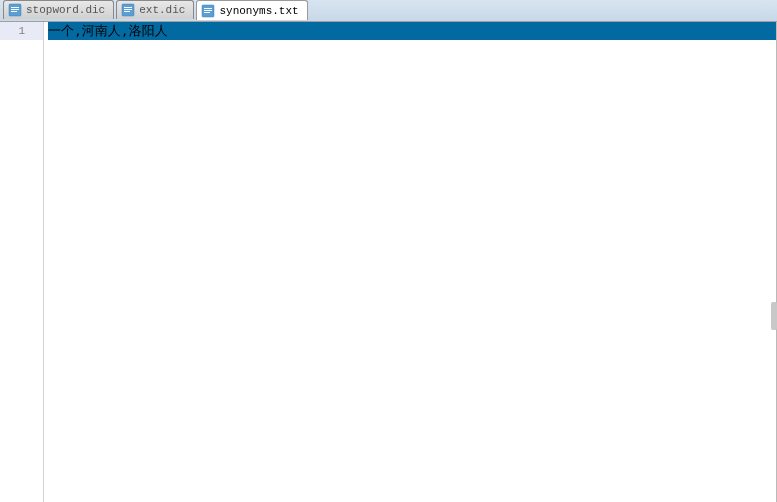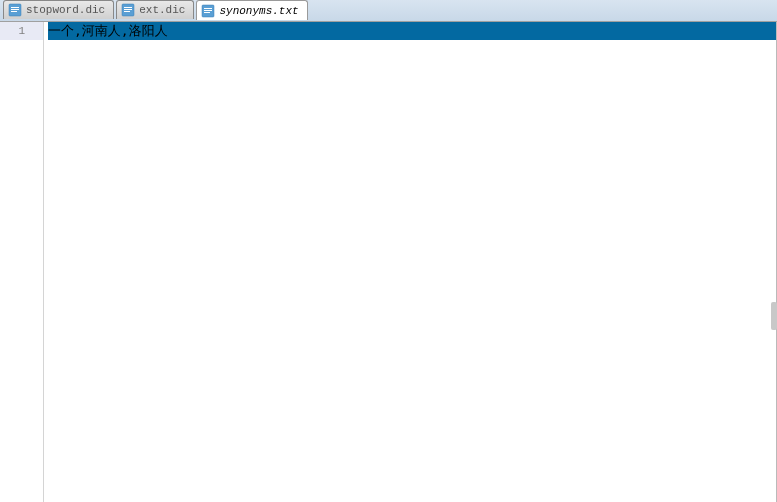--- a/index.html
+++ b/index.html
@@ -42,21 +42,20 @@
       background: linear-gradient(to bottom, #e8e8e8 0%, #d0d0d0 100%);
       color: #555;
       border-color: #888;
     }
     .tab.active {
       background: #ffffff;
       color: #000;
       height: 20px;
       position: relative;
       z-index: 2;
-      font-style: italic;
     }
     .tab-icon {
       width: 14px;
       height: 14px;
       display: inline-flex;
       align-items: center;
       justify-content: center;
       flex-shrink: 0;
     }
     .tab-icon svg {

